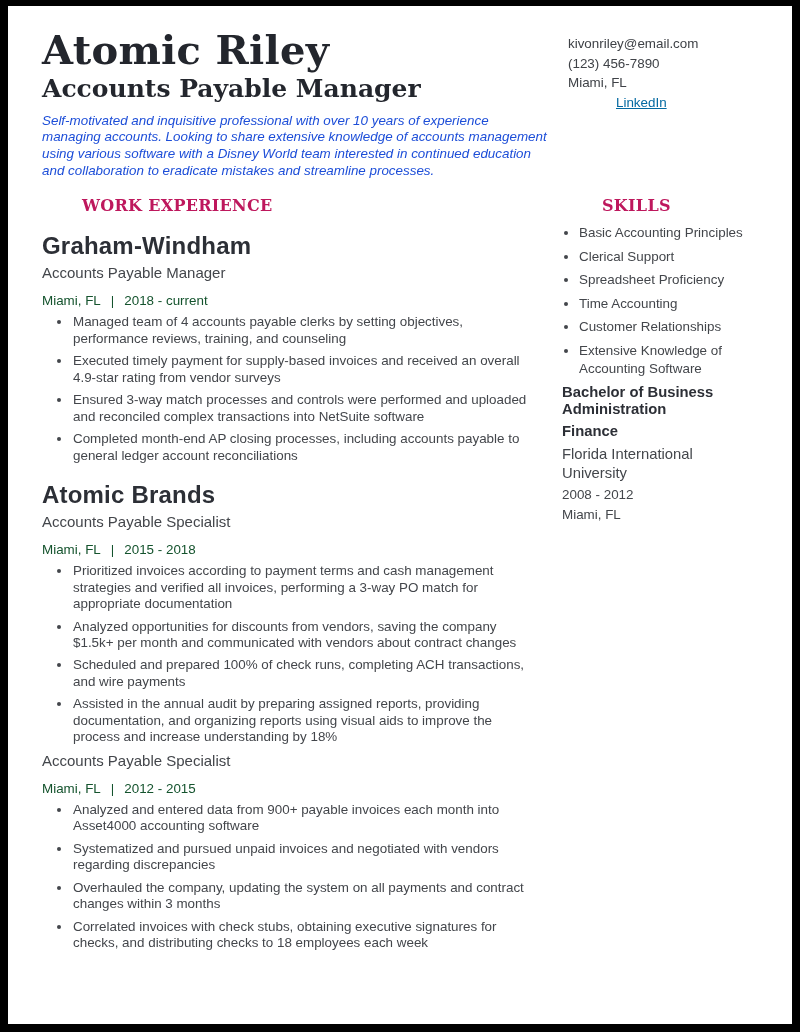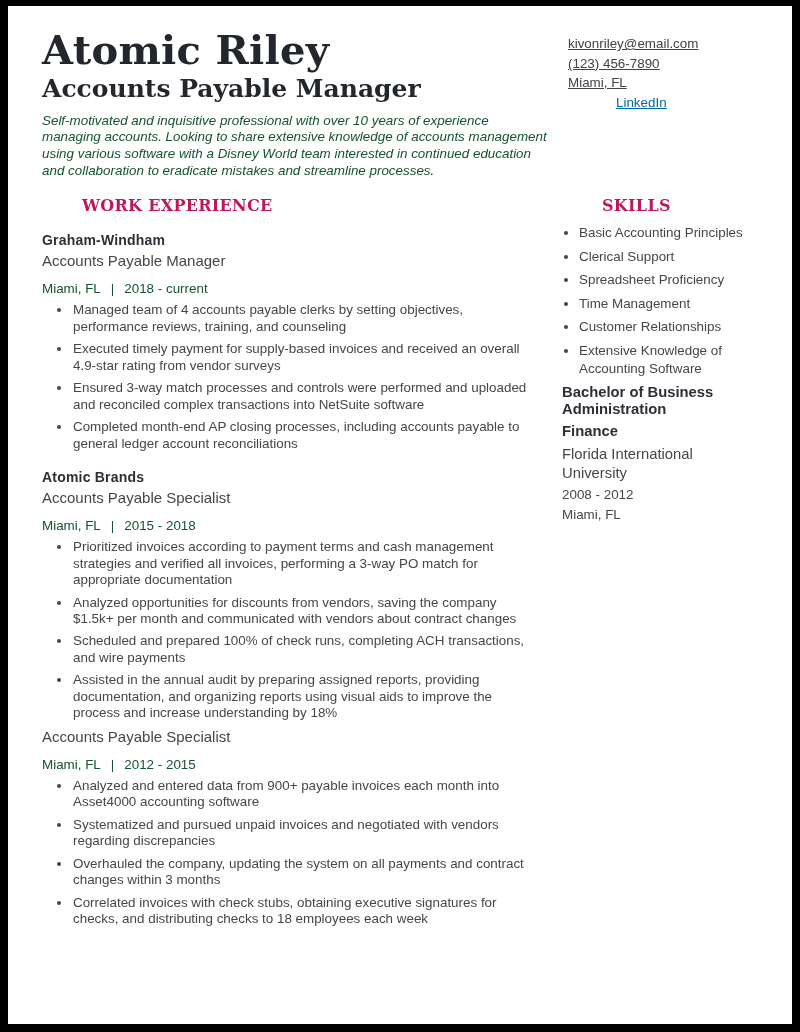--- a/index.html
+++ b/index.html
@@ -34,51 +34,50 @@
     line-height: 1.15;
     color: #23262d;
     margin-top: 3px;
   }
   .summary {
     font-style: italic;
     font-size: 13.4px;
     line-height: 1.24;
     margin-top: 9px;
     max-width: 506px;
-    color: #14532d;
+    color: #1d4ed8;
   }
   .contact {
     width: 194px;
     flex-shrink: 0;
     font-size: 13.4px;
     line-height: 1.38;
     padding-top: 7px;
     color: #3f4247;
-    text-decoration: underline;
   }
   .contact-line { margin: 0 0 1px 0; }
   .contact a.link { color: #0369a1; text-decoration: underline; cursor: pointer; margin-left: 48px; }
 
   
   .columns { display: flex; margin-top: 17px; }
   .left-col { flex: 1; padding-right: 26px; max-width: 520px; }
   .right-col { width: 194px; flex-shrink: 0; }
 
   .section-heading {
     font-family: "DejaVu Serif", serif;
     font-weight: 700;
     font-size: 16px;
     color: #be185d;
     letter-spacing: 0.3px;
     margin-left: 40px;
   }
 
   
   .company {
-    font-size: 14px;
+    font-size: 24px;
     font-weight: 700;
     color: #2c2f36;
     margin-top: 17px;
     letter-spacing: 0.2px;
   }
   .job-title { font-size: 15px; margin-top: 4px; color: #43464b; }
   .job-meta { font-size: 13.4px; margin-top: 12px; color: #14532d; }
   .meta-sep { margin: 0 10px; }
   ul.bullets { margin: 6px 0 0 0; padding-left: 30px; }
   ul.bullets li {
@@ -175,21 +174,21 @@
       </ul>
     </div>
   </div>
 
   <div class="right-col">
     <div class="section-heading">SKILLS</div>
     <ul class="skills">
       <li>Basic Accounting Principles</li>
       <li>Clerical Support</li>
       <li>Spreadsheet Proficiency</li>
-      <li>Time Management</li>
+      <li>Time Accounting</li>
       <li>Customer Relationships</li>
       <li>Extensive Knowledge of Accounting Software</li>
     </ul>
 
     <div class="edu-degree">Bachelor of Business Administration</div>
     <div class="edu-major">Finance</div>
     <div class="edu-school">Florida International University</div>
     <div class="edu-dates">2008 - 2012</div>
     <div class="edu-location">Miami, FL</div>
   </div>

